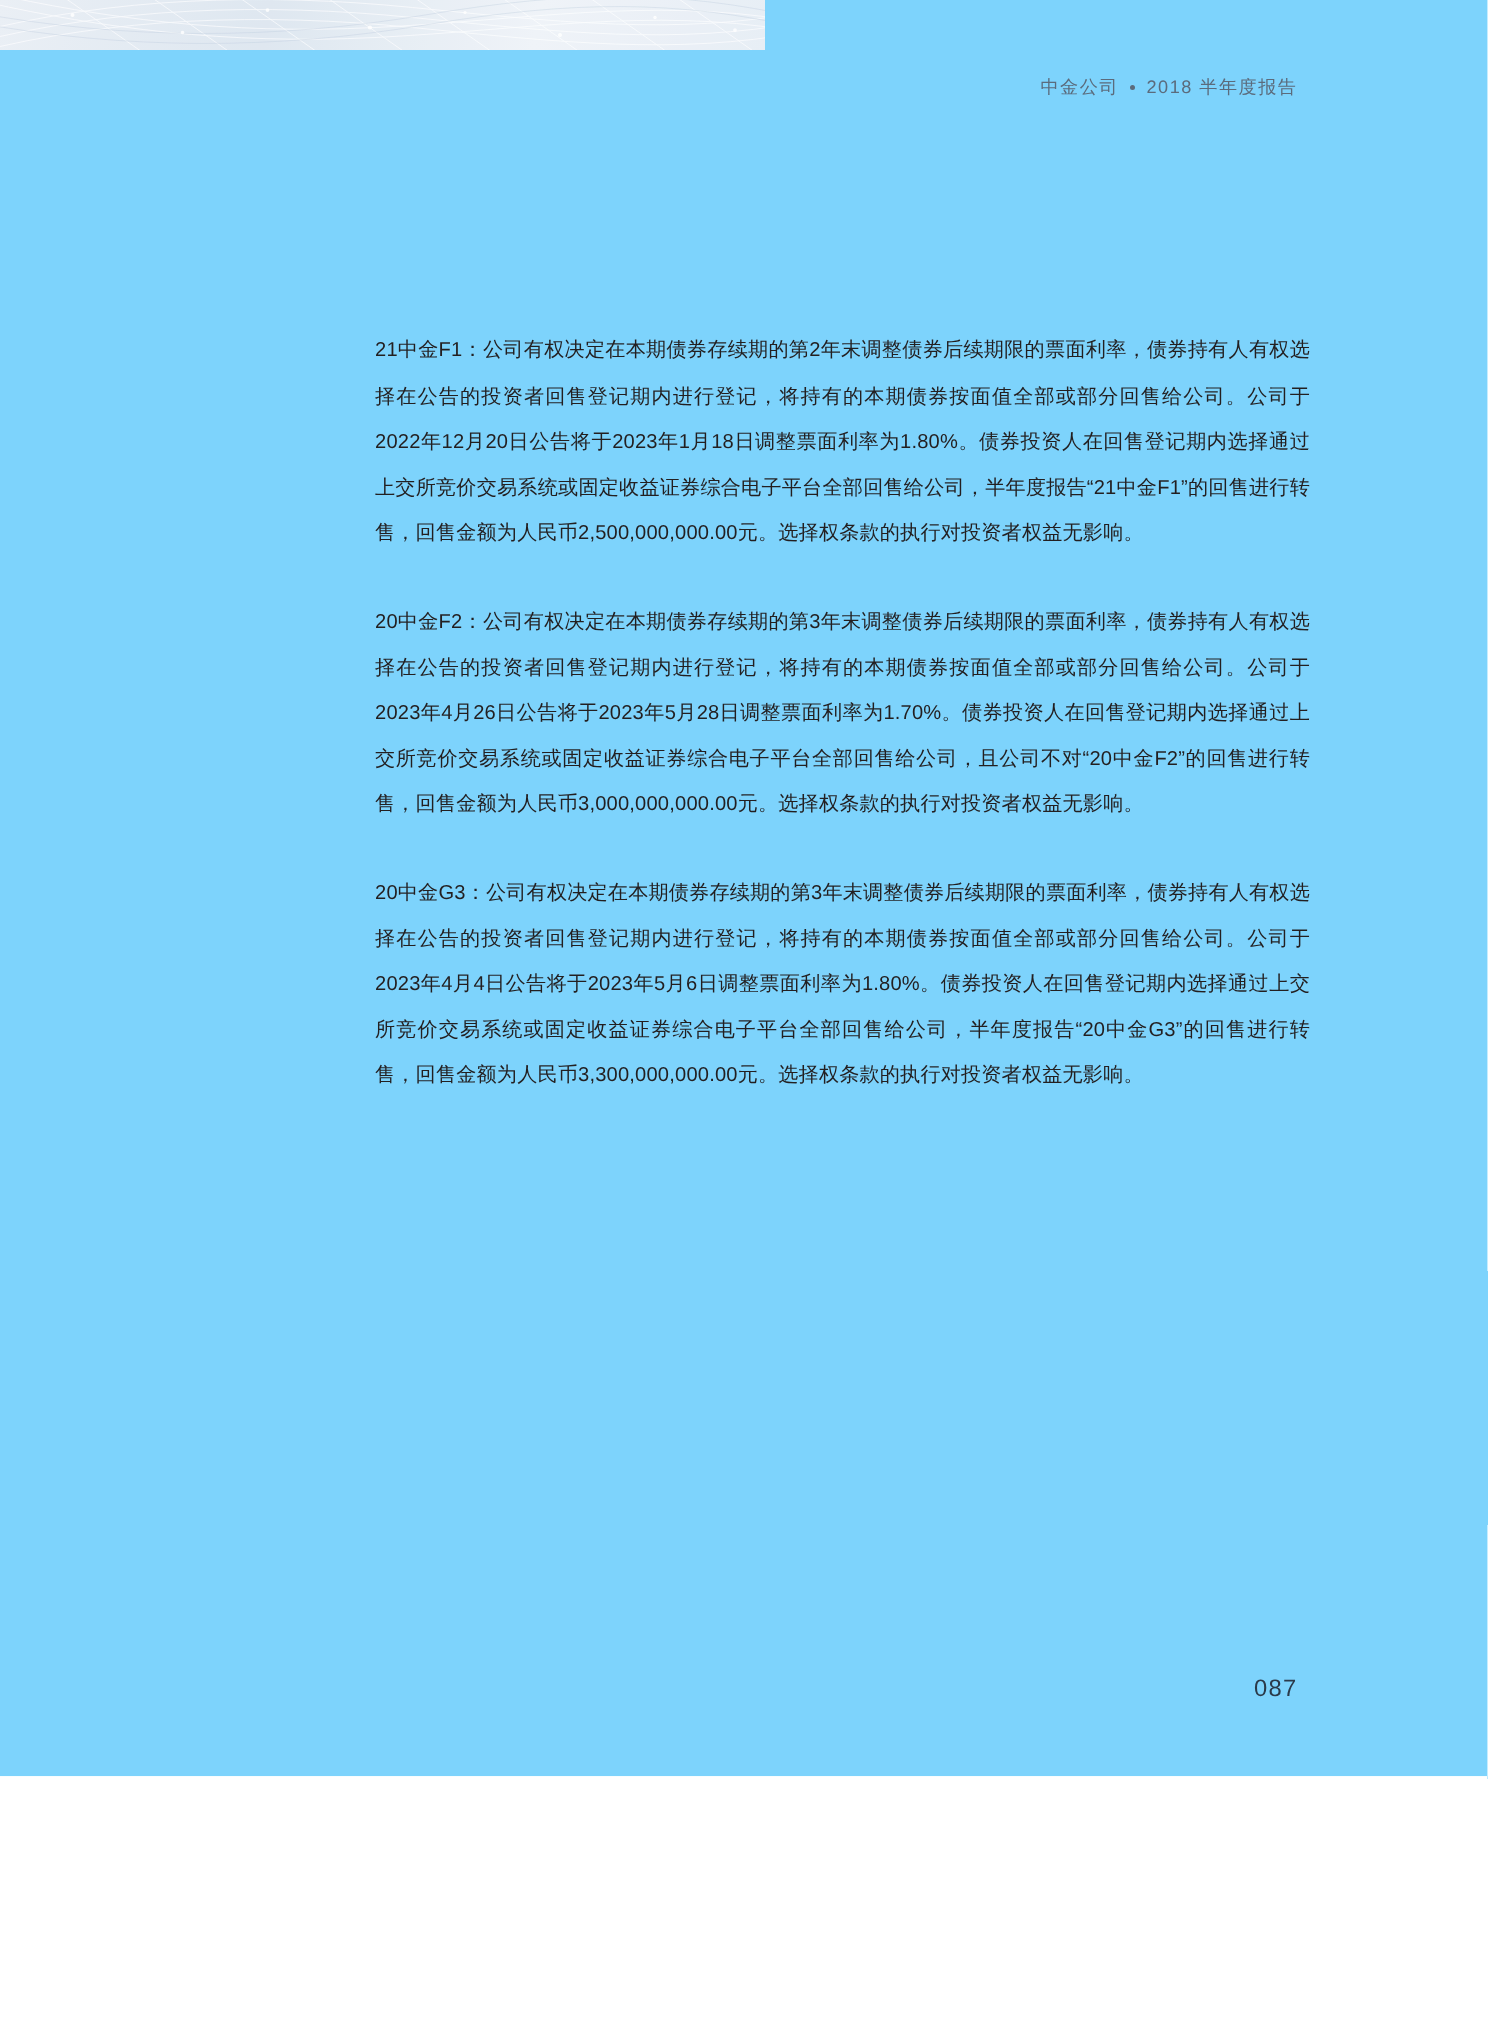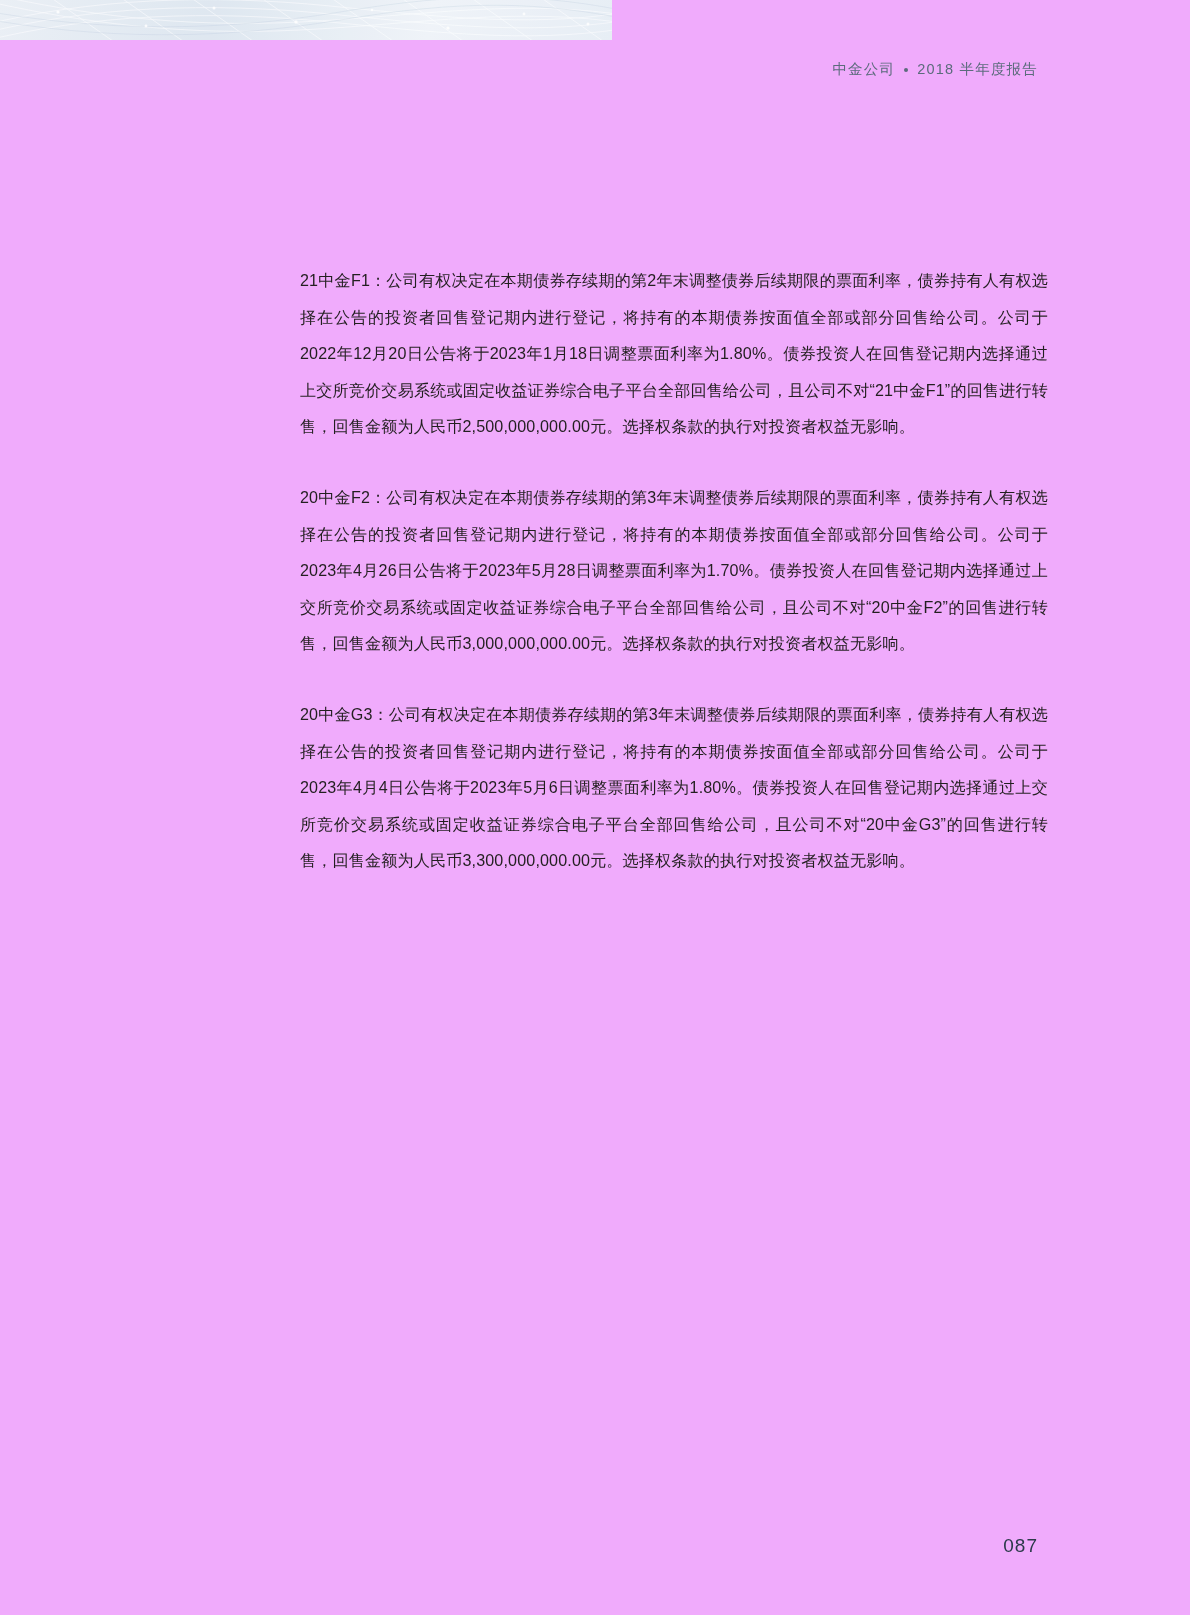--- a/index.html
+++ b/index.html
@@ -3,22 +3,22 @@
 <meta charset="utf-8">
 <style>
   html, body {
     margin: 0;
     padding: 0;
     background: #ffffff;
   }
   .page {
     position: relative;
     width: 1190px;
-    height: 1615px;
-    background: #f0abfc;
+    height: 1421px;
+    background: #7dd3fc;
     font-family: "Liberation Sans", sans-serif;
     overflow: hidden;
   }
 
   
   .deco-band {
     position: absolute;
     top: 0;
     left: 0;
     width: 612px;
@@ -122,20 +122,20 @@
     </svg>
   </div>
 
   <div class="running-head">
     <span>中金公司</span>
     <span class="dot"></span>
     <span>2018 半年度报告</span>
   </div>
 
   <div class="content">
-    <p class="para">21中金F1：公司有权决定在本期债券存续期的第2年末调整债券后续期限的票面利率，债券持有人有权选择在公告的投资者回售登记期内进行登记，将持有的本期债券按面值全部或部分回售给公司。公司于2022年12月20日公告将于2023年1月18日调整票面利率为1.80%。债券投资人在回售登记期内选择通过上交所竞价交易系统或固定收益证券综合电子平台全部回售给公司，且公司不对“21中金F1”的回售进行转售，回售金额为人民币2,500,000,000.00元。选择权条款的执行对投资者权益无影响。</p>
+    <p class="para">21中金F1：公司有权决定在本期债券存续期的第2年末调整债券后续期限的票面利率，债券持有人有权选择在公告的投资者回售登记期内进行登记，将持有的本期债券按面值全部或部分回售给公司。公司于2022年12月20日公告将于2023年1月18日调整票面利率为1.80%。债券投资人在回售登记期内选择通过上交所竞价交易系统或固定收益证券综合电子平台全部回售给公司，半年度报告“21中金F1”的回售进行转售，回售金额为人民币2,500,000,000.00元。选择权条款的执行对投资者权益无影响。</p>
     <p class="para">20中金F2：公司有权决定在本期债券存续期的第3年末调整债券后续期限的票面利率，债券持有人有权选择在公告的投资者回售登记期内进行登记，将持有的本期债券按面值全部或部分回售给公司。公司于2023年4月26日公告将于2023年5月28日调整票面利率为1.70%。债券投资人在回售登记期内选择通过上交所竞价交易系统或固定收益证券综合电子平台全部回售给公司，且公司不对“20中金F2”的回售进行转售，回售金额为人民币3,000,000,000.00元。选择权条款的执行对投资者权益无影响。</p>
-    <p class="para">20中金G3：公司有权决定在本期债券存续期的第3年末调整债券后续期限的票面利率，债券持有人有权选择在公告的投资者回售登记期内进行登记，将持有的本期债券按面值全部或部分回售给公司。公司于2023年4月4日公告将于2023年5月6日调整票面利率为1.80%。债券投资人在回售登记期内选择通过上交所竞价交易系统或固定收益证券综合电子平台全部回售给公司，且公司不对“20中金G3”的回售进行转售，回售金额为人民币3,300,000,000.00元。选择权条款的执行对投资者权益无影响。</p>
+    <p class="para">20中金G3：公司有权决定在本期债券存续期的第3年末调整债券后续期限的票面利率，债券持有人有权选择在公告的投资者回售登记期内进行登记，将持有的本期债券按面值全部或部分回售给公司。公司于2023年4月4日公告将于2023年5月6日调整票面利率为1.80%。债券投资人在回售登记期内选择通过上交所竞价交易系统或固定收益证券综合电子平台全部回售给公司，半年度报告“20中金G3”的回售进行转售，回售金额为人民币3,300,000,000.00元。选择权条款的执行对投资者权益无影响。</p>
   </div>
 
   <div class="folio">087</div>
 
 </div>
 
 </body></html>

